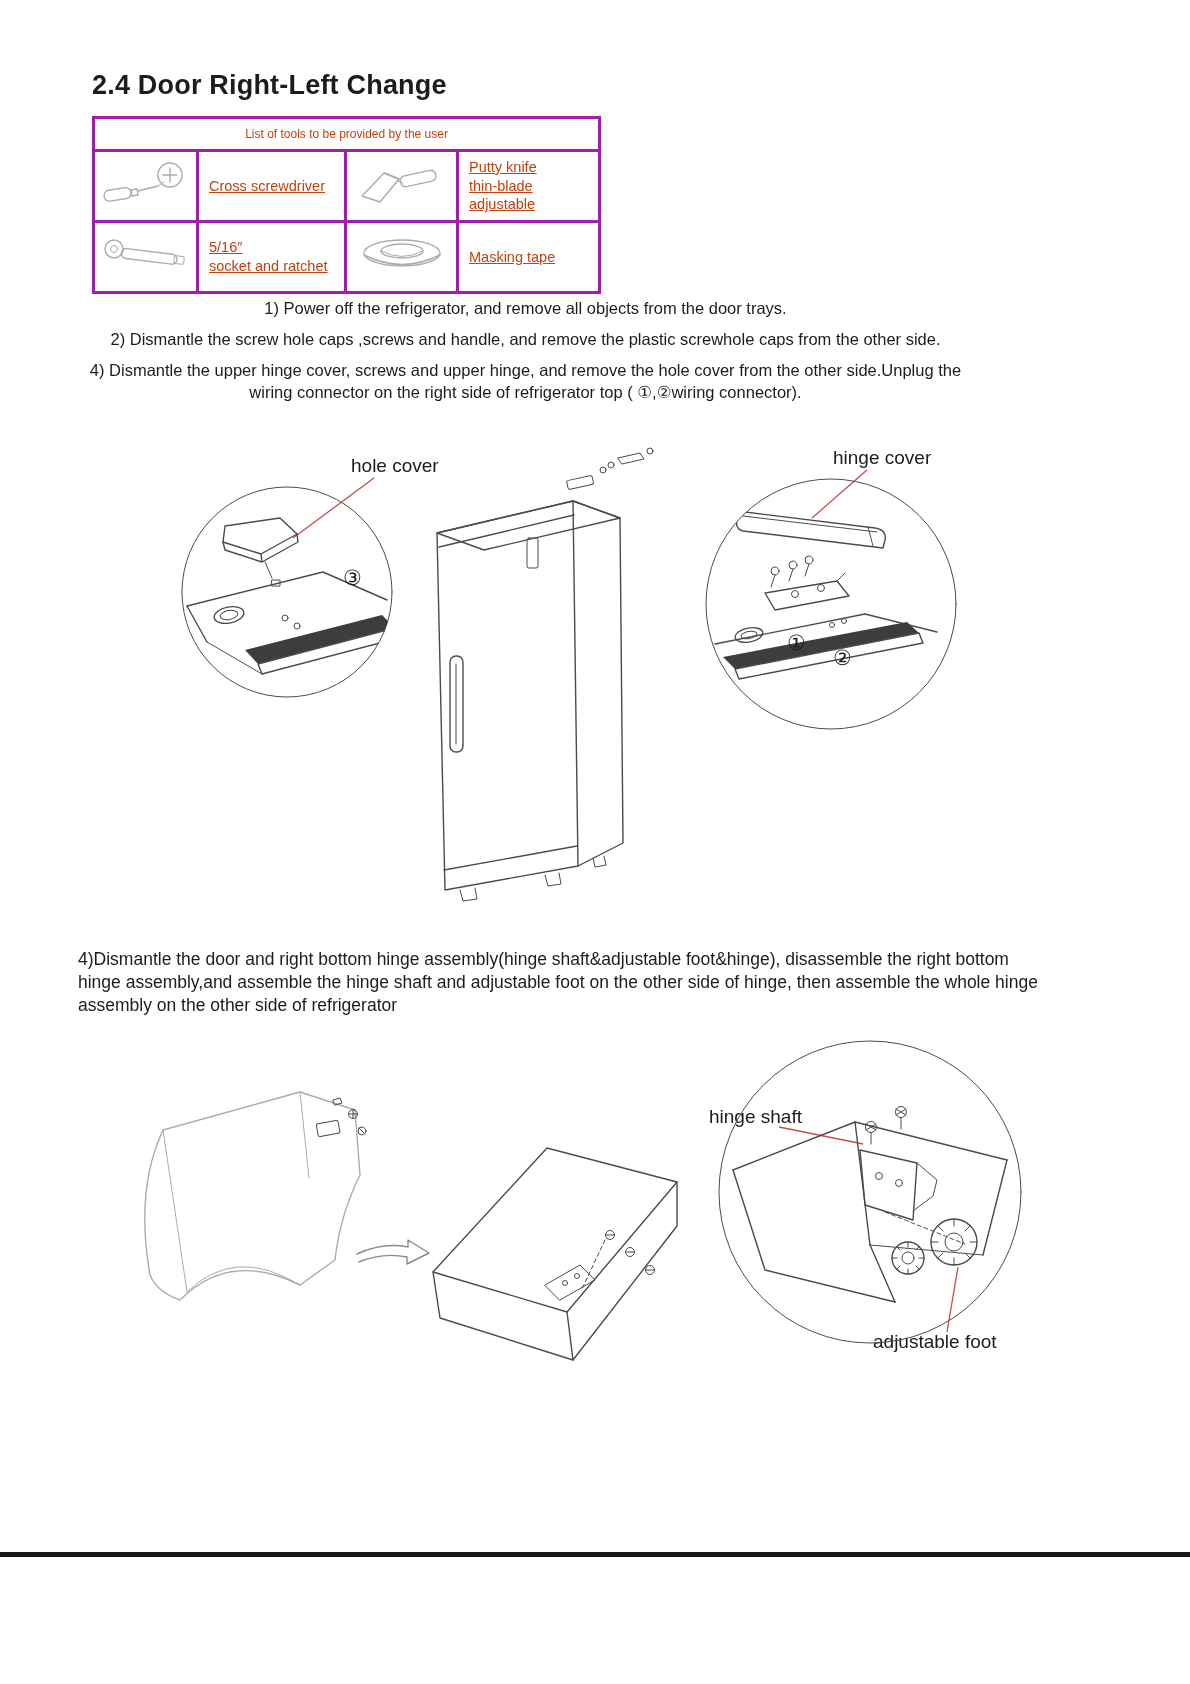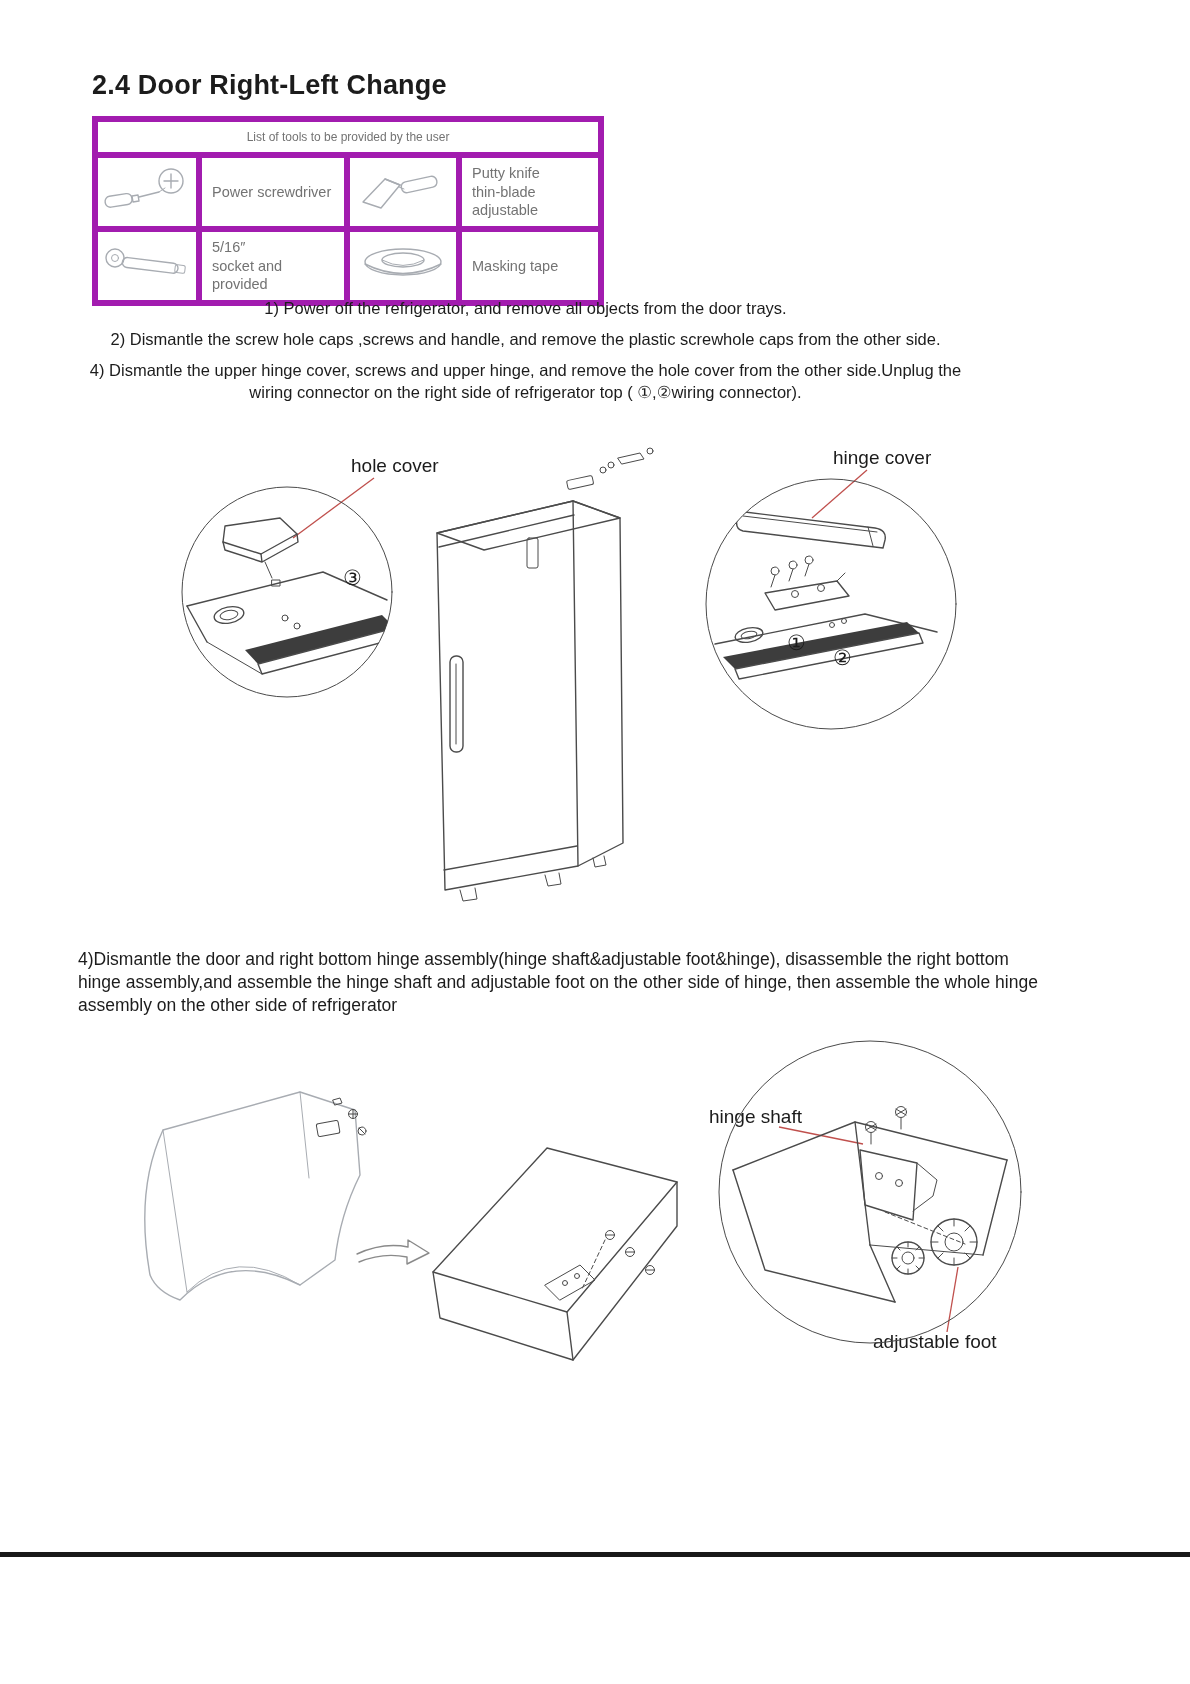--- a/index.html
+++ b/index.html
@@ -23,28 +23,28 @@
   }
   table.tools-table {
     position: absolute;
     left: 92px;
     top: 116px;
     width: 506px;
     border-collapse: collapse;
     table-layout: fixed;
   }
   table.tools-table td {
-    border: 6px solid #a21caf;
+    border: 3px solid #a21caf;
     padding: 0;
     font-size: 14.5px;
-    color: #737373;
+    color: #c2410c;
   }
   table.tools-table td.th-cell { text-align: center; font-size: 12px; height: 30px; }
   table.tools-table td.icon-cell { text-align: center; vertical-align: middle; height: 68px; }
-  table.tools-table td.label-cell { padding: 4px 6px 4px 10px; vertical-align: middle; line-height: 1.3; }
+  table.tools-table td.label-cell { padding: 4px 6px 4px 10px; vertical-align: middle; line-height: 1.3; text-decoration: underline; }
   .steps {
     position: absolute;
     left: 78px;
     top: 297px;
     width: 895px;
     font-size: 16.5px;
     line-height: 1.34;
     text-align: center;
   }
   .steps p { margin: 0 0 9px 0; }
@@ -99,21 +99,21 @@
             <g class="art light">
               <circle cx="70" cy="15" r="12"></circle>
               <path d="M70,8 L70,22 M63,15 L77,15"></path>
               <rect x="4" y="29" width="27" height="11" rx="5" transform="rotate(-9 17 34)"></rect>
               <path d="M31,30 l6,-1 l1,6 l-6,1 Z"></path>
               <path d="M38,31 L58,26"></path>
               <path d="M58,26 L64,22" class="thin"></path>
             </g>
           </svg>
         </td>
-        <td class="label-cell">Power screwdriver</td>
+        <td class="label-cell">Cross screwdriver</td>
         <td class="icon-cell">
           <svg width="92" height="50" viewBox="0 0 92 50">
             <g class="art light">
               <path d="M6,36 L28,13 L43,19 L24,42 Z"></path>
               <path d="M28,13 L43,19"></path>
               <rect x="44" y="13" width="36" height="11" rx="5" transform="rotate(-12 62 18)"></rect>
               <path d="M42,21 L47,23" class="thin"></path>
             </g>
           </svg>
         </td>
@@ -128,21 +128,21 @@
             <g class="art light">
               <circle cx="14" cy="18" r="9"></circle>
               <circle cx="14" cy="18" r="3.5" class="thin"></circle>
               <rect x="22" y="17" width="56" height="10" rx="5" transform="rotate(7 22 17)"></rect>
               <rect x="74" y="25" width="10" height="8" rx="2" transform="rotate(7 79 29)" class="thin"></rect>
             </g>
           </svg>
         </td>
         <td class="label-cell">
           <div>5/16″</div>
-          <div>socket and provided</div>
+          <div>socket and ratchet</div>
         </td>
         <td class="icon-cell">
           <svg width="96" height="50" viewBox="0 0 96 50">
             <g class="art light">
               <ellipse cx="48" cy="22" rx="38" ry="13"></ellipse>
               <ellipse cx="48" cy="20" rx="21" ry="7"></ellipse>
               <path d="M10,24 Q48,43 86,24"></path>
               <path d="M27,20 Q48,31 69,20" class="thin"></path>
             </g>
           </svg>

